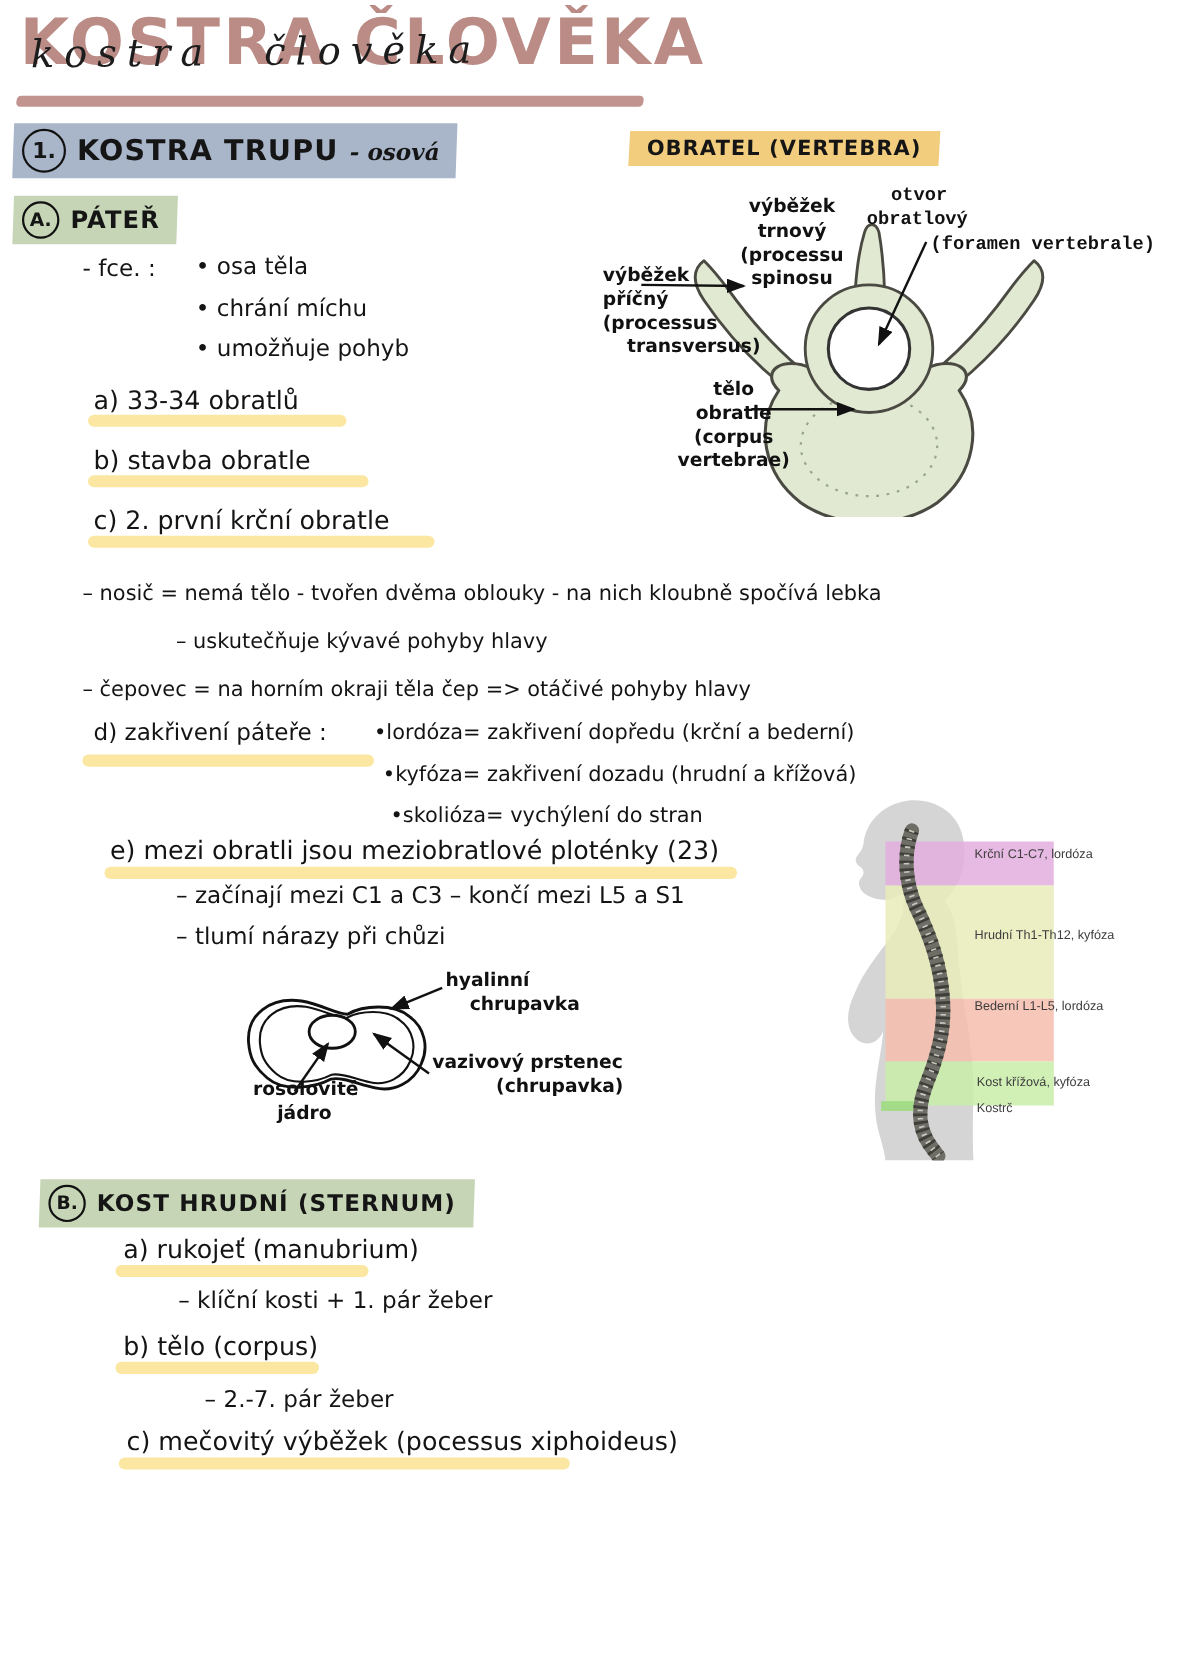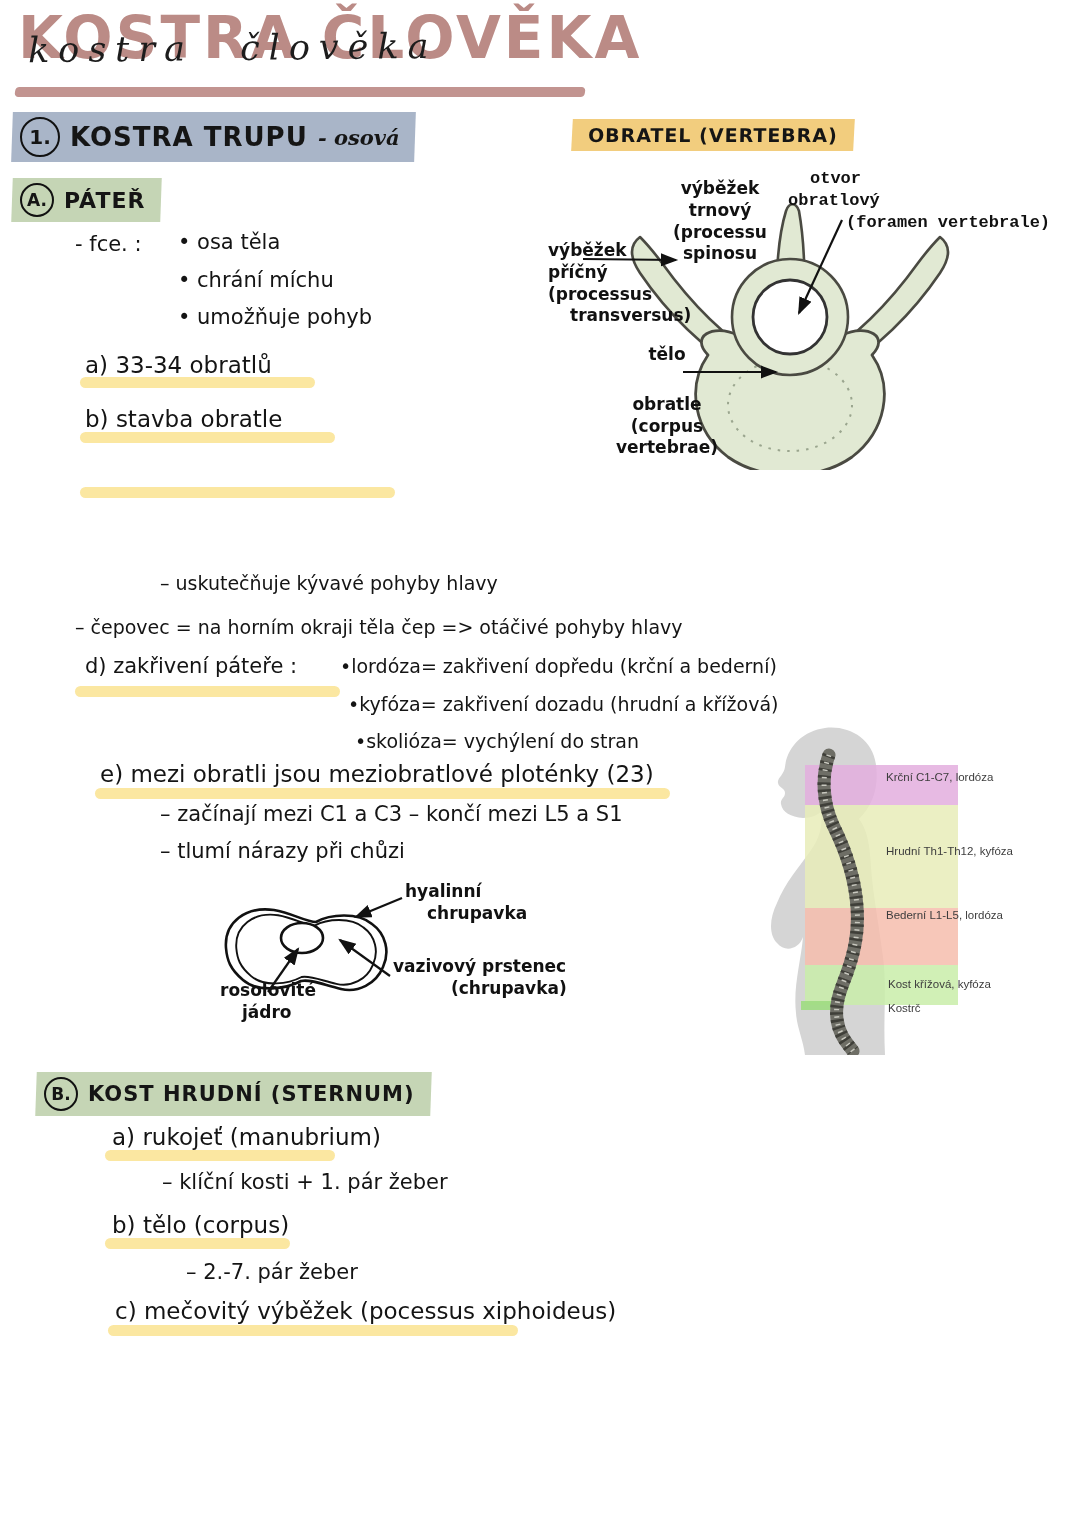--- a/index.html
+++ b/index.html
@@ -68,21 +68,23 @@
   <div class="abs hw hw-md" style="left:178px;top:268px;">• chrání míchu</div>
   <div class="abs hw hw-md" style="left:178px;top:305px;">• umožňuje pohyb</div>
 
   <div class="abs ybar" style="left:80px;top:377px;width:235px;"></div>
   <div class="abs hw hw-lg" style="left:85px;top:352px;">a) 33-34 obratlů</div>
 
   <div class="abs ybar" style="left:80px;top:432px;width:255px;"></div>
   <div class="abs hw hw-lg" style="left:85px;top:406px;">b) stavba obratle</div>
 
   <div class="abs ybar" style="left:80px;top:487px;width:315px;"></div>
-
+  <div class="abs hw hw-lg" style="left:85px;top:461px;">c) 2. první krční obratle</div>
+
+  <div class="abs hw hw-sm" style="left:75px;top:528px;">– nosič = nemá tělo - tvořen dvěma oblouky - na nich kloubně spočívá lebka</div>
   <div class="abs hw hw-sm" style="left:160px;top:572px;">– uskutečňuje kývavé pohyby hlavy</div>
   <div class="abs hw hw-sm" style="left:75px;top:616px;">– čepovec = na horním okraji těla čep =&gt; otáčivé pohyby hlavy</div>
 
   <div class="abs ybar" style="left:75px;top:686px;width:265px;"></div>
   <div class="abs hw hw-md" style="left:85px;top:654px;">d) zakřivení páteře :</div>
   <div class="abs hw hw-sm" style="left:340px;top:655px;">•lordóza= zakřivení dopředu (krční a bederní)</div>
   <div class="abs hw hw-sm" style="left:348px;top:693px;">•kyfóza= zakřivení dozadu (hrudní a křížová)</div>
   <div class="abs hw hw-sm" style="left:355px;top:730px;">•skolióza= vychýlení do stran</div>
 
   <div class="abs ybar" style="left:95px;top:788px;width:575px;"></div>
@@ -104,21 +106,21 @@
     <line x1="58" y1="122" x2="88" y2="79" stroke="#111" stroke-width="2.2" marker-end="url(#arrD)"></line>
   </svg>
   <div class="abs diag-label" style="left:405px;top:881px;">
     <span>hyalinní</span>
     <span class="in1">chrupavka</span>
   </div>
   <div class="abs diag-label" style="left:393px;top:956px;">
     <span>vazivový prstenec</span>
     <span class="in3">(chrupavka)</span>
   </div>
-  <div class="abs diag-label" style="left:220px;top:980px;">
+  <div class="abs diag-label" style="left:230px;top:980px;">
     <span>rosolovité</span>
     <span class="in1">jádro</span>
   </div>
 
   <svg class="abs" style="left:550px;top:165px;" width="530" height="305" viewBox="0 0 530 305">
     <defs>
       <marker id="arrV" markerWidth="9" markerHeight="8" refX="7" refY="3" orient="auto">
         <path d="M0,0 L8,3 L0,6 Z" fill="#111"></path>
       </marker>
     </defs>
@@ -151,21 +153,21 @@
     <span class="in3">(foramen vertebrale)</span>
   </div>
   <div class="abs diag-label" style="left:548px;top:240px;">
     <span style="display:block;">výběžek</span>
     <span style="display:block;">příčný</span>
     <span style="display:block;">(processus</span>
     <span class="in1">transversus)</span>
   </div>
   <div class="abs diag-label center" style="left:608px;top:344px;width:118px;">
     <span style="display:block;text-align:center;">tělo</span>
-    <span style="display:block;margin-top:28px;">obratle</span>
+    <span style="display:block;">obratle</span>
     <span style="display:block;">(corpus</span>
     <span style="display:block;">vertebrae)</span>
   </div>
 
   <div class="abs spine-fig" style="left:763px;top:725px;">
     <svg width="317" height="330" viewBox="0 0 317 330">
 
       <path d="M 62,3 C 40,6 24,22 22,42 C 21,50 14,53 15,58 C 16,63 22,63 22,68 C 22,73 17,74 18,79 C 19,87 28,92 40,93 C 48,93 54,90 58,87 C 60,102 56,115 46,128 C 36,142 22,158 14,178 C 6,194 6,210 14,218 C 22,228 36,224 40,212 C 38,236 30,262 33,288 C 34,303 40,314 42,330 L 122,330 C 120,292 124,262 120,232 C 116,200 110,170 108,142 C 107,120 104,104 96,94 C 110,80 116,62 113,40 C 110,14 86,0 62,3 Z" fill="#d5d5d5"></path>
 
       <rect x="42" y="40" width="153" height="40" fill="#e3aede" opacity="0.85"></rect>

